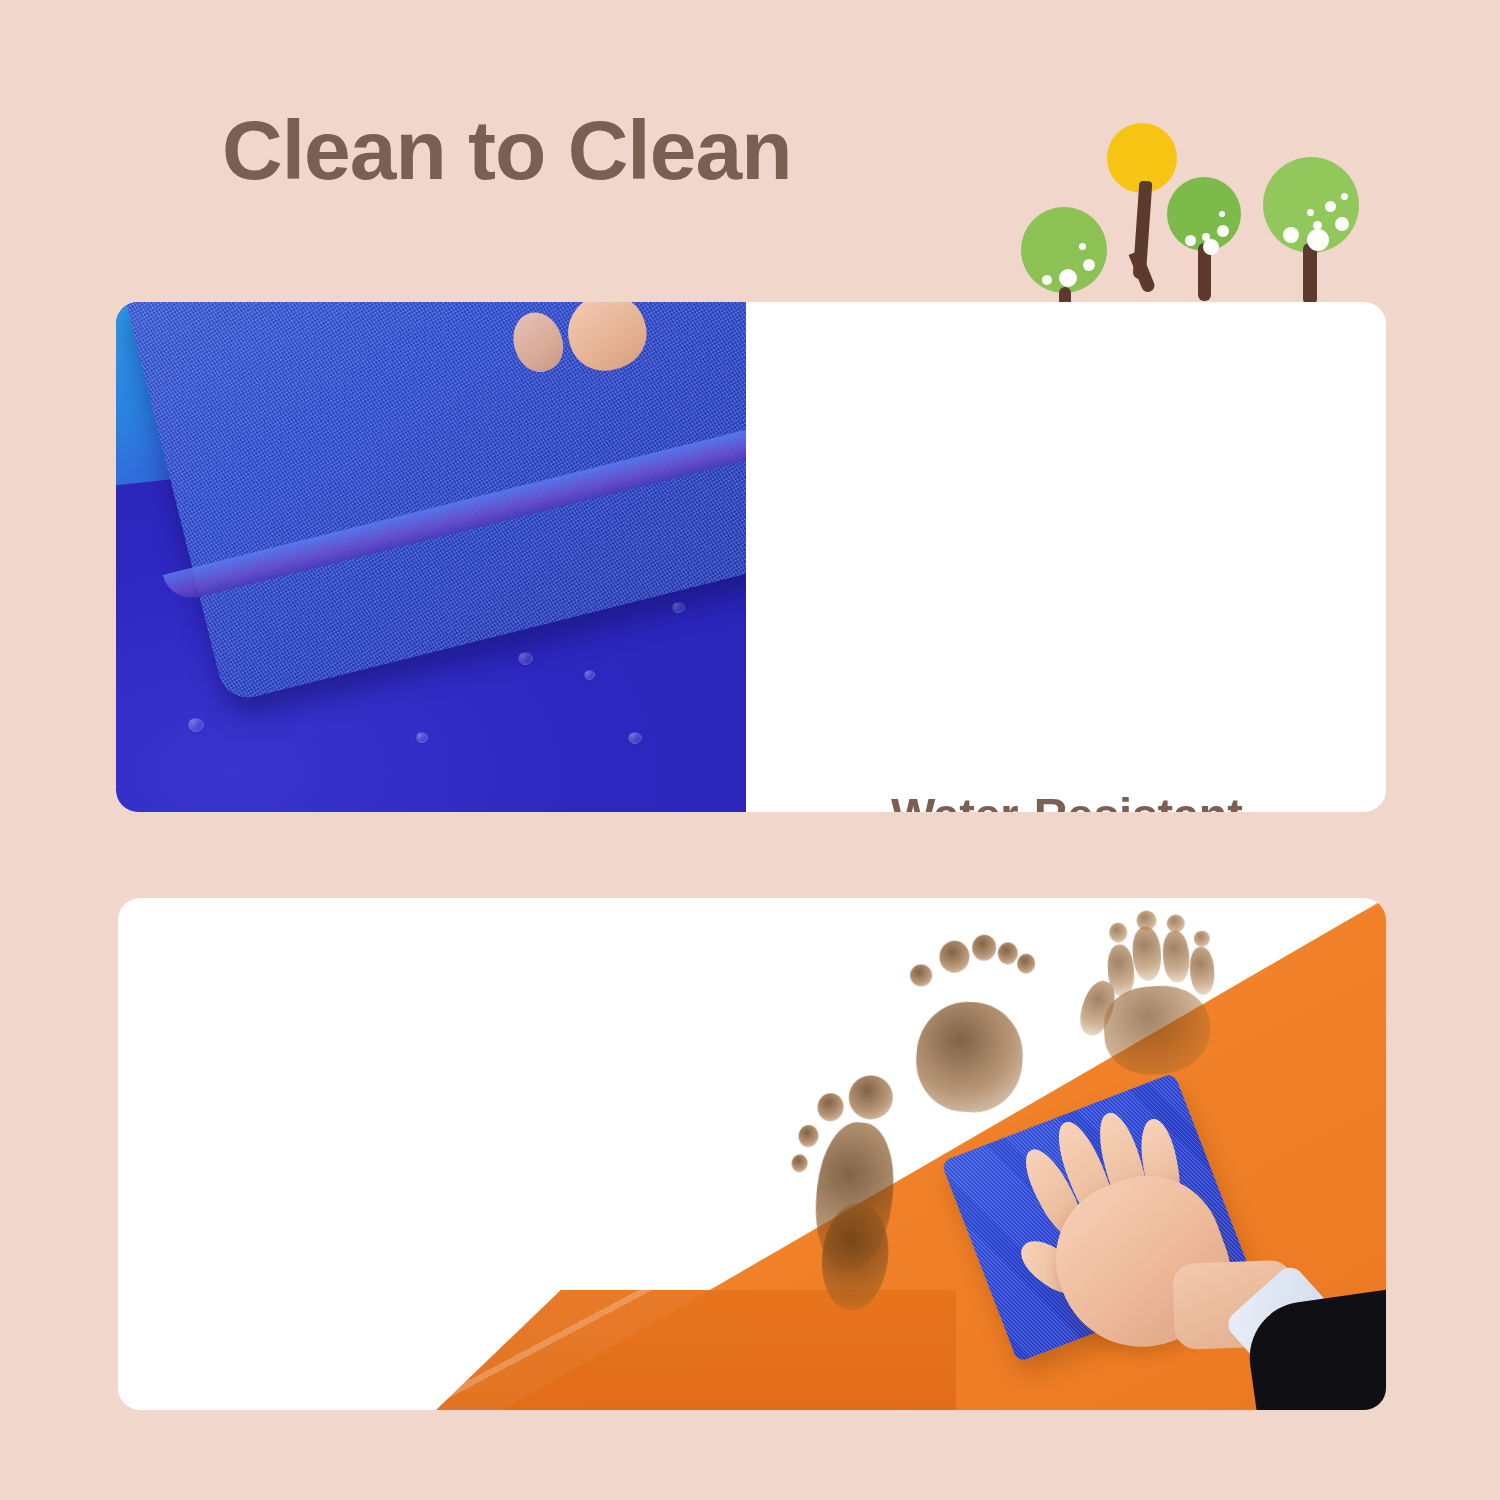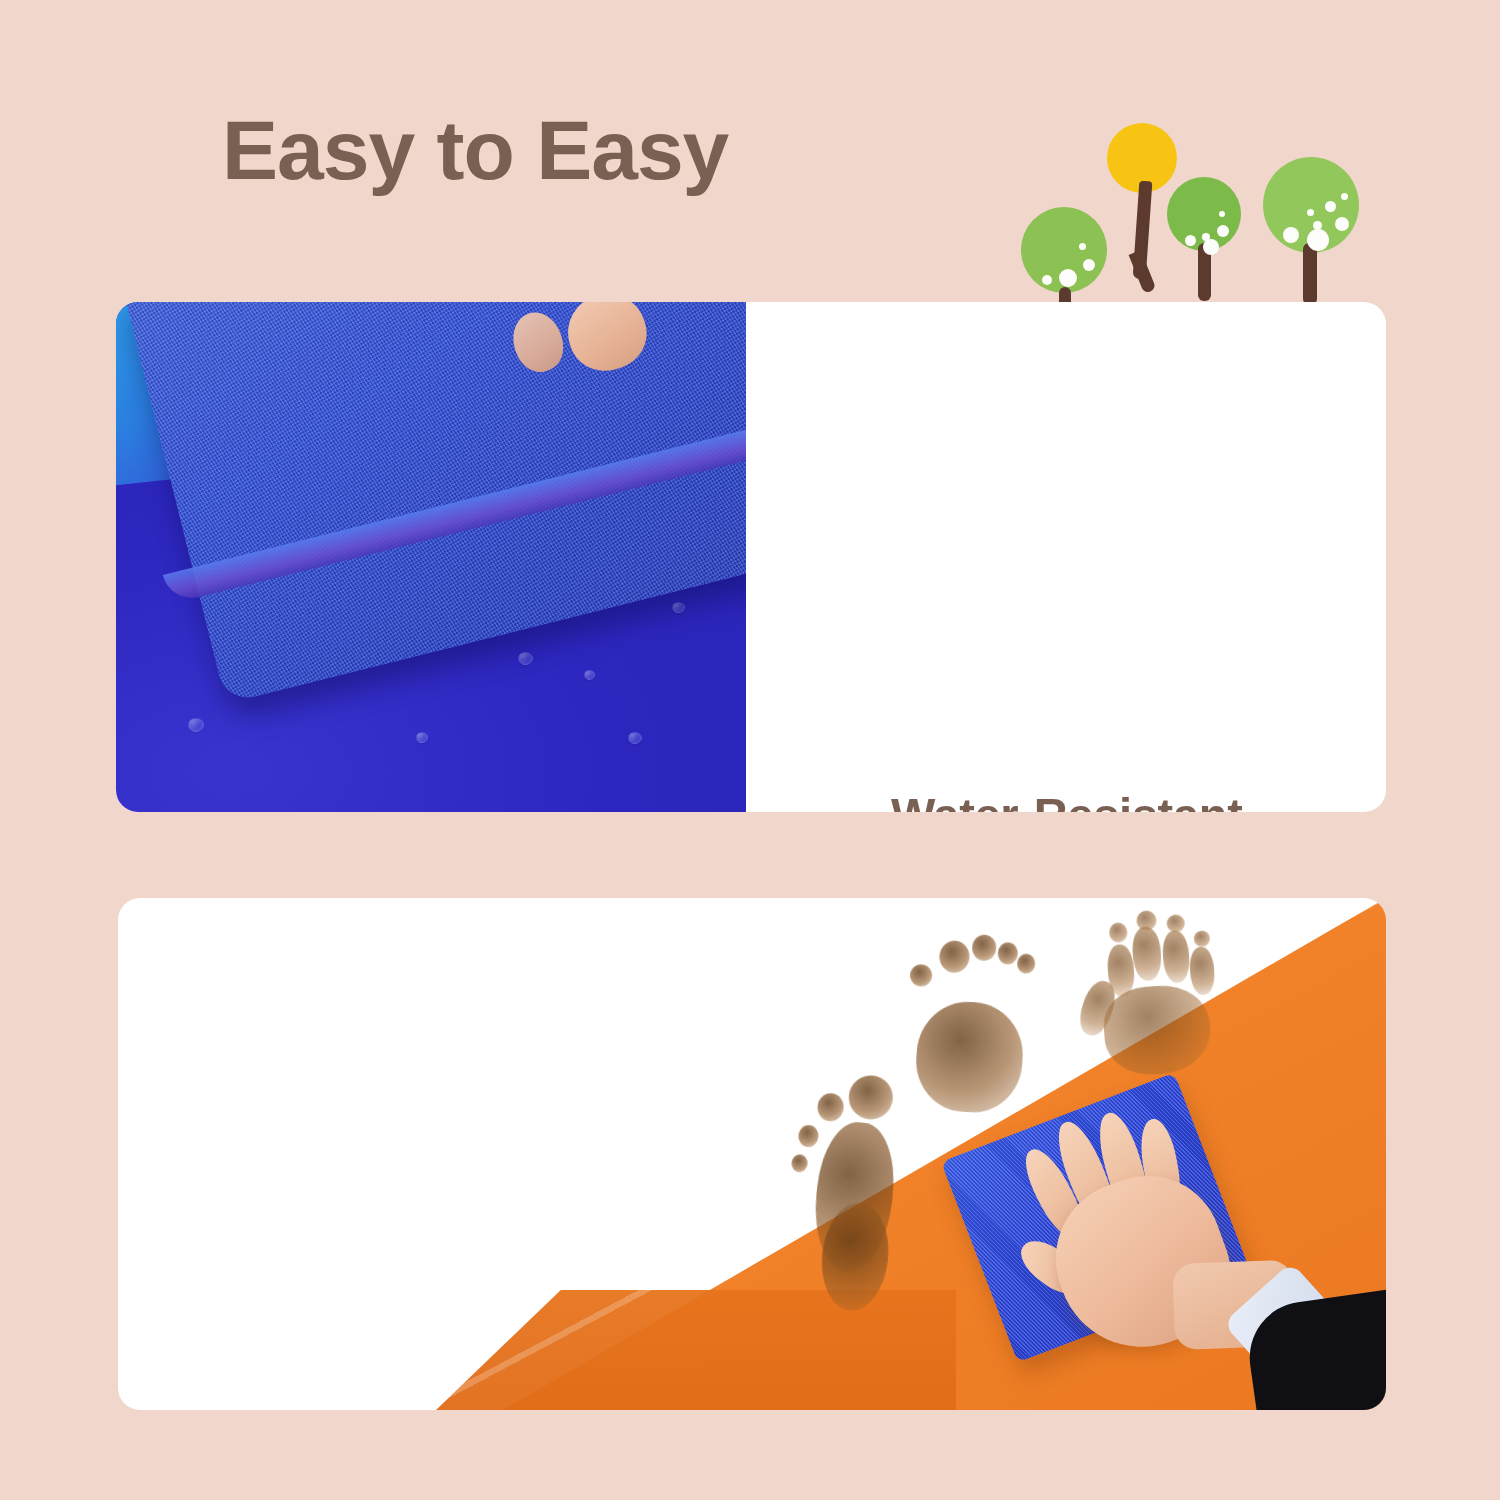--- a/index.html
+++ b/index.html
@@ -239,21 +239,21 @@
     line-height: 1.05;
     letter-spacing: -.3px;
     white-space: nowrap;
   }
 </style>
 </head>
 <body>
 
 <div class="stage">
 
-  <div class="page-title">Easy to Easy</div>
+  <div class="page-title">Clean to Clean</div>
 
   <div class="trees">
 
     <div class="tree" style="left:26px; top:92px;">
       <div class="crown" style="width:86px;height:86px;background:#8cc153;"></div>
       <div class="trunk" style="left:38px;top:80px;width:12px;height:42px;"></div>
       <div class="dot" style="left:58px;top:36px;width:7px;height:7px;"></div>
       <div class="dot" style="left:62px;top:52px;width:12px;height:12px;"></div>
       <div class="dot" style="left:38px;top:62px;width:18px;height:18px;"></div>
       <div class="dot" style="left:21px;top:68px;width:10px;height:10px;"></div>

